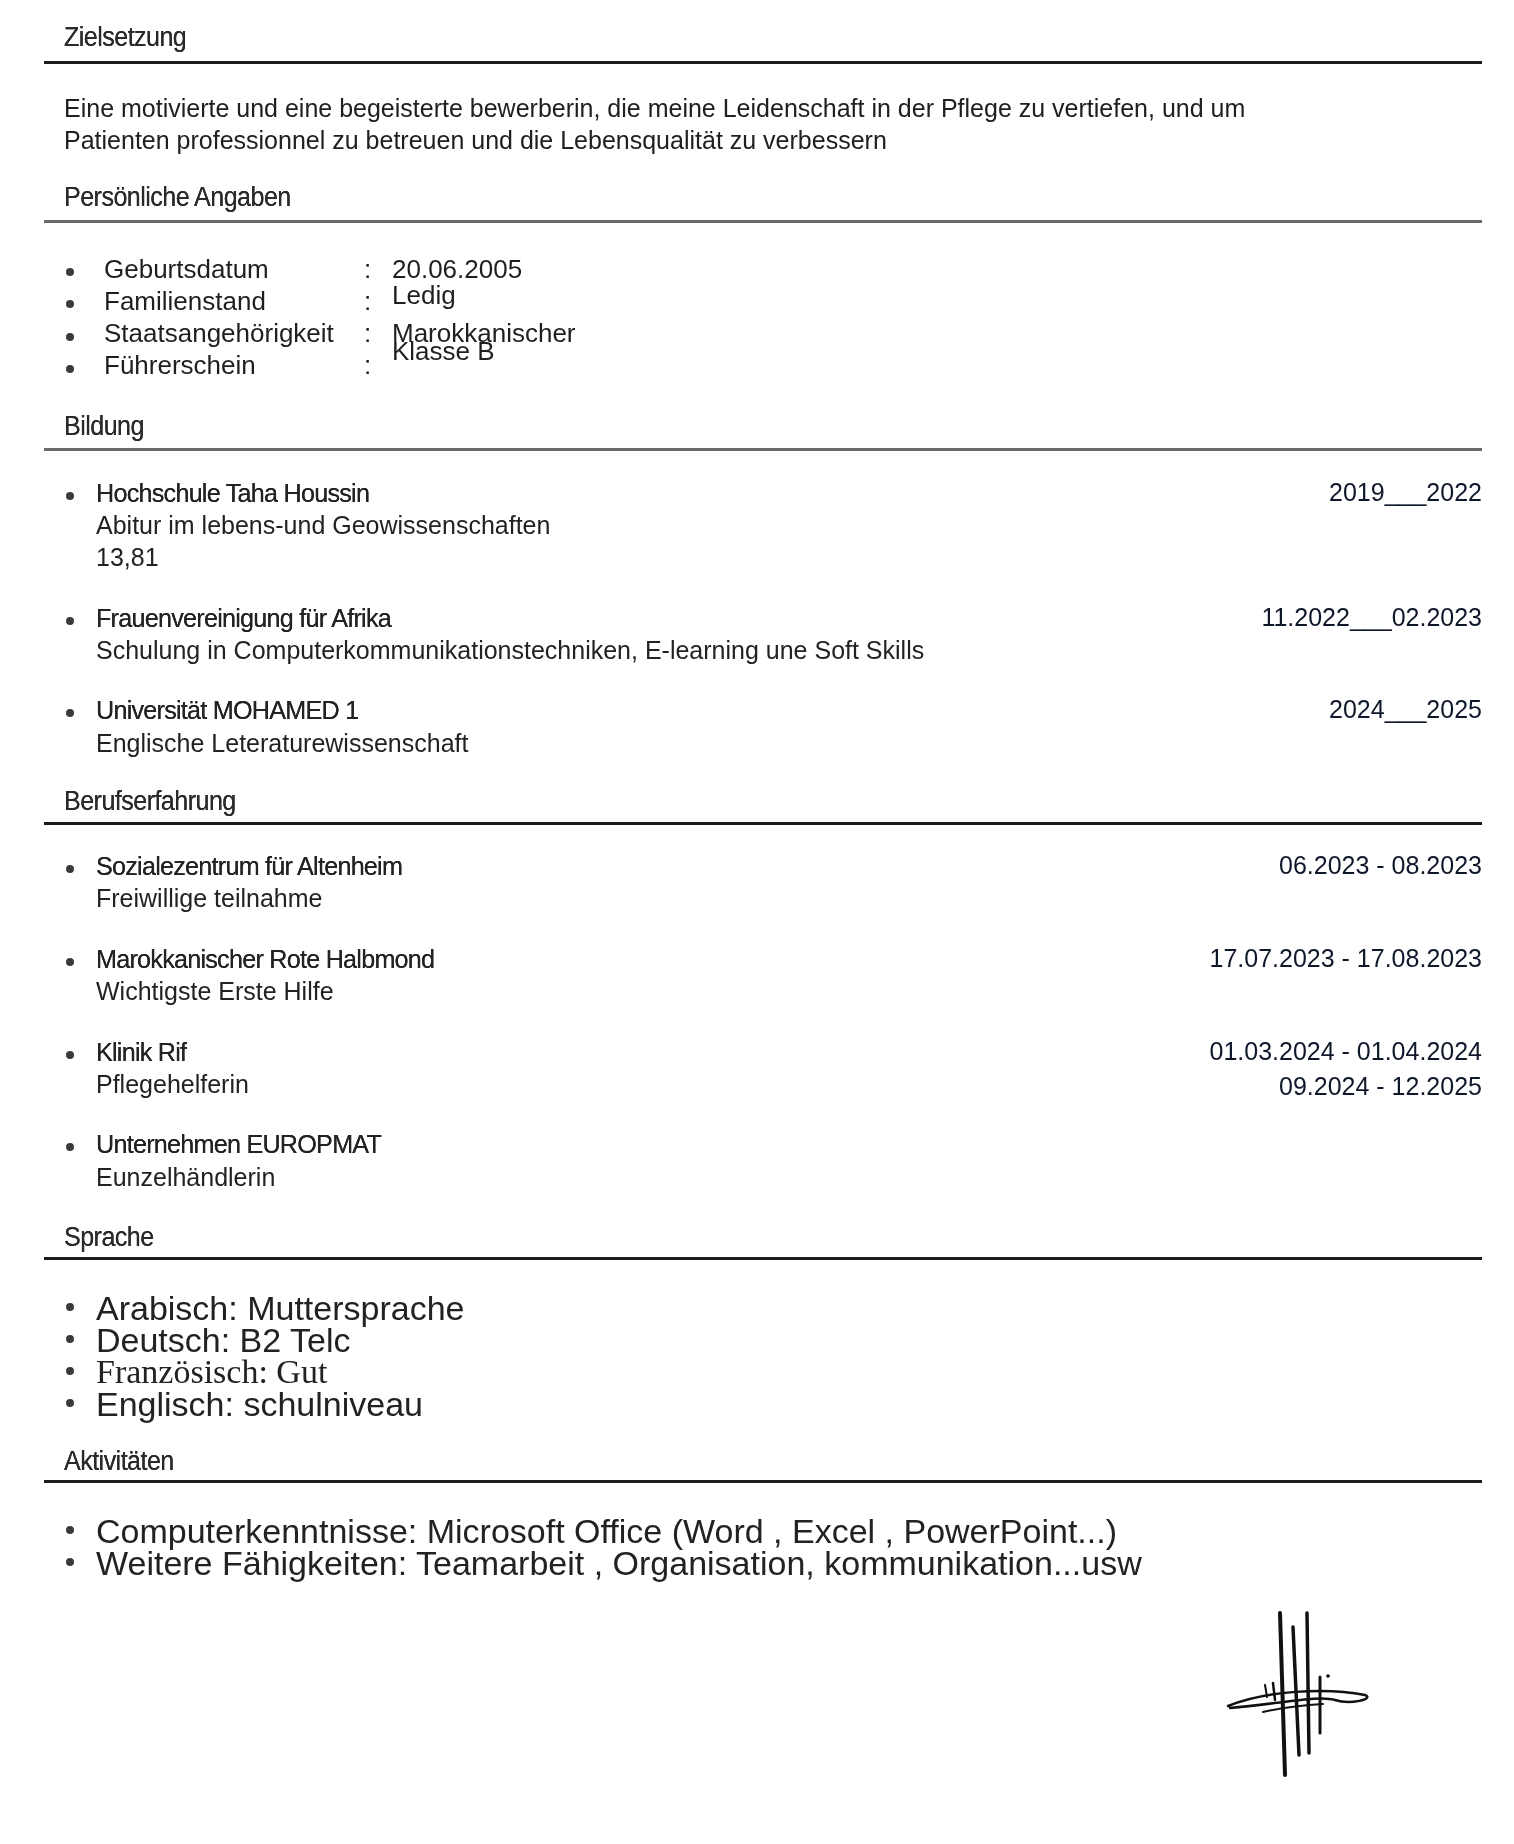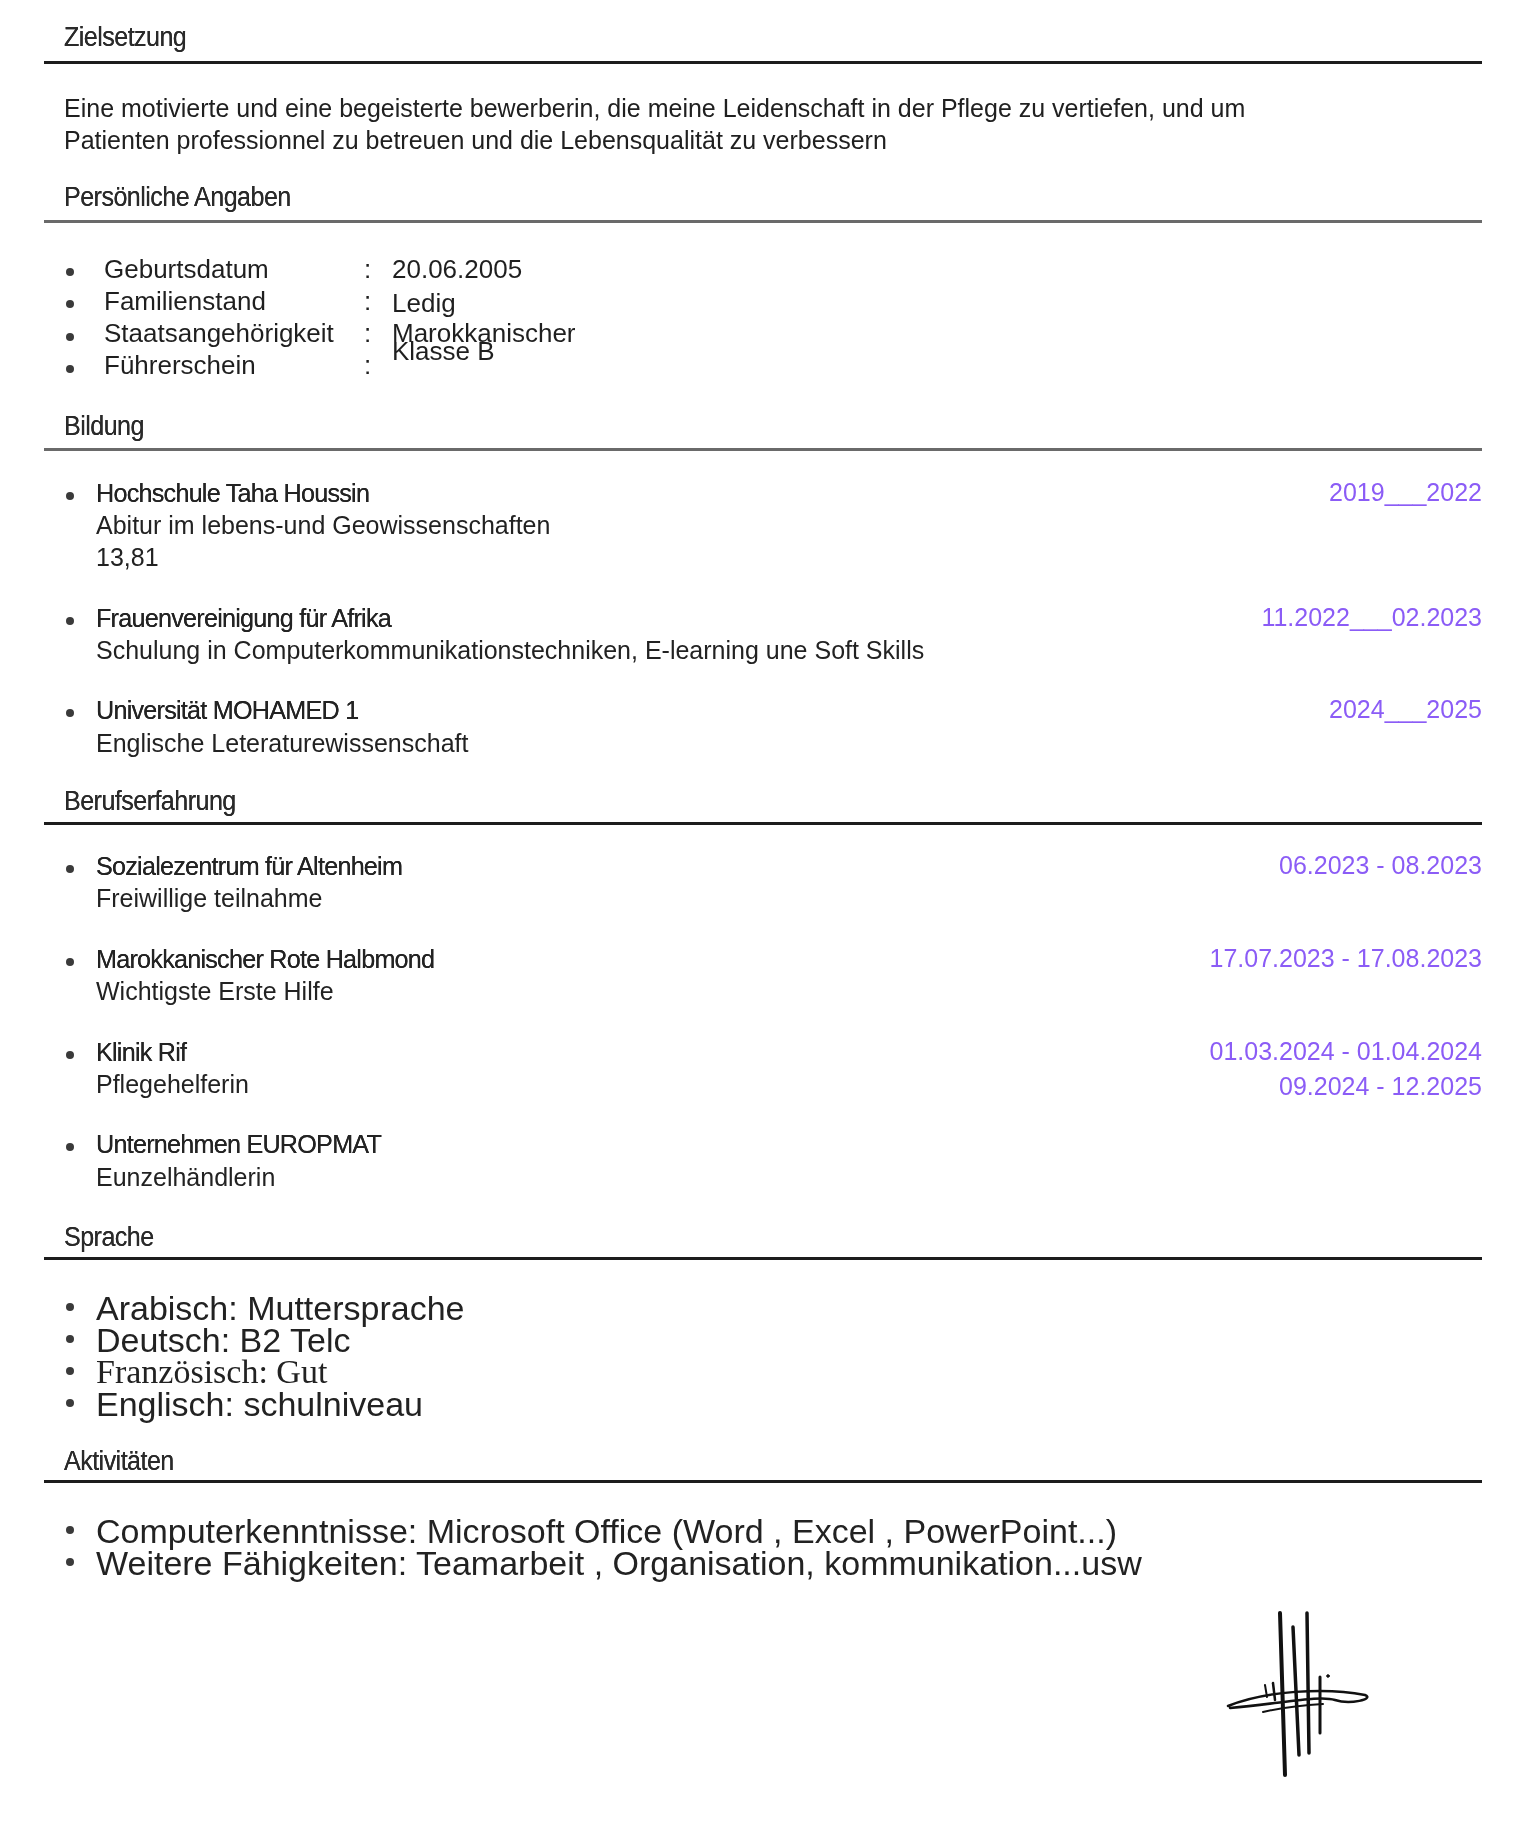--- a/index.html
+++ b/index.html
@@ -9,21 +9,21 @@
   .heading { position: absolute; left: 64px; font-size: 27px; letter-spacing: -0.6px;
              color: #2a2a2a; transform: scaleX(0.93); transform-origin: left; font-weight: normal;
              text-shadow: 0 0 0.6px #2a2a2a; }
   .rule { position: absolute; left: 44px; width: 1438px; height: 3px; background: #1c1c1c; }
   .rule.grey { background: #6a6a6a; }
   .body-text { font-size: 25px; line-height: 32px; color: #202020; }
   .bullet { position: absolute; width: 8px; height: 8px; border-radius: 50%; background: #3a3a3a; }
   .entry-title { font-size: 26.5px; letter-spacing: -0.8px; color: #232323; text-shadow: 0 0 0.5px #232323;
                  transform: scaleX(0.95); transform-origin: left; white-space: nowrap; }
   .entry-sub { font-size: 25px; color: #222; white-space: nowrap; }
-  .date { position: absolute; right: 32px; font-size: 25px; color: #8b5cf6; text-align: right; white-space: nowrap; }
+  .date { position: absolute; right: 32px; font-size: 25px; color: #0f172a; text-align: right; white-space: nowrap; }
   .pi-label { position: absolute; left: 104px; font-size: 26px; white-space: nowrap; }
   .pi-colon { position: absolute; left: 364px; font-size: 26px; }
   .pi-value { position: absolute; left: 392px; font-size: 26px; white-space: nowrap; }
   .li-text { position: absolute; left: 96px; font-size: 34px; white-space: nowrap; color:#222; }
   .sig-name { position: absolute; left: 1150px; top: 1806px; font-size: 27px; color: #15803d; letter-spacing: 0.2px; margin-top: 44px; }
 </style>
 </head>
 <body>
 
 <div class="heading" style="top:22px;">Zielsetzung</div>
@@ -38,21 +38,21 @@
   <div>
     <span class="bullet" style="left:66px; top:268px;"></span>
     <span class="pi-label" style="top:254px;">Geburtsdatum</span>
     <span class="pi-colon" style="top:254px;">:</span>
     <span class="pi-value" style="top:254px;">20.06.2005</span>
   </div>
   <div>
     <span class="bullet" style="left:66px; top:300px;"></span>
     <span class="pi-label" style="top:286px;">Familienstand</span>
     <span class="pi-colon" style="top:286px;">:</span>
-    <span class="pi-value" style="top:288px;">Ledig</span>
+    <span class="pi-value" style="top:280px;">Ledig</span>
   </div>
   <div>
     <span class="bullet" style="left:66px; top:333px;"></span>
     <span class="pi-label" style="top:318px;">Staatsangehörigkeit</span>
     <span class="pi-colon" style="top:318px;">:</span>
     <span class="pi-value" style="top:318px;">Marokkanischer</span>
   </div>
   <div>
     <span class="bullet" style="left:66px; top:365px;"></span>
     <span class="pi-label" style="top:350px;">Führerschein</span>

